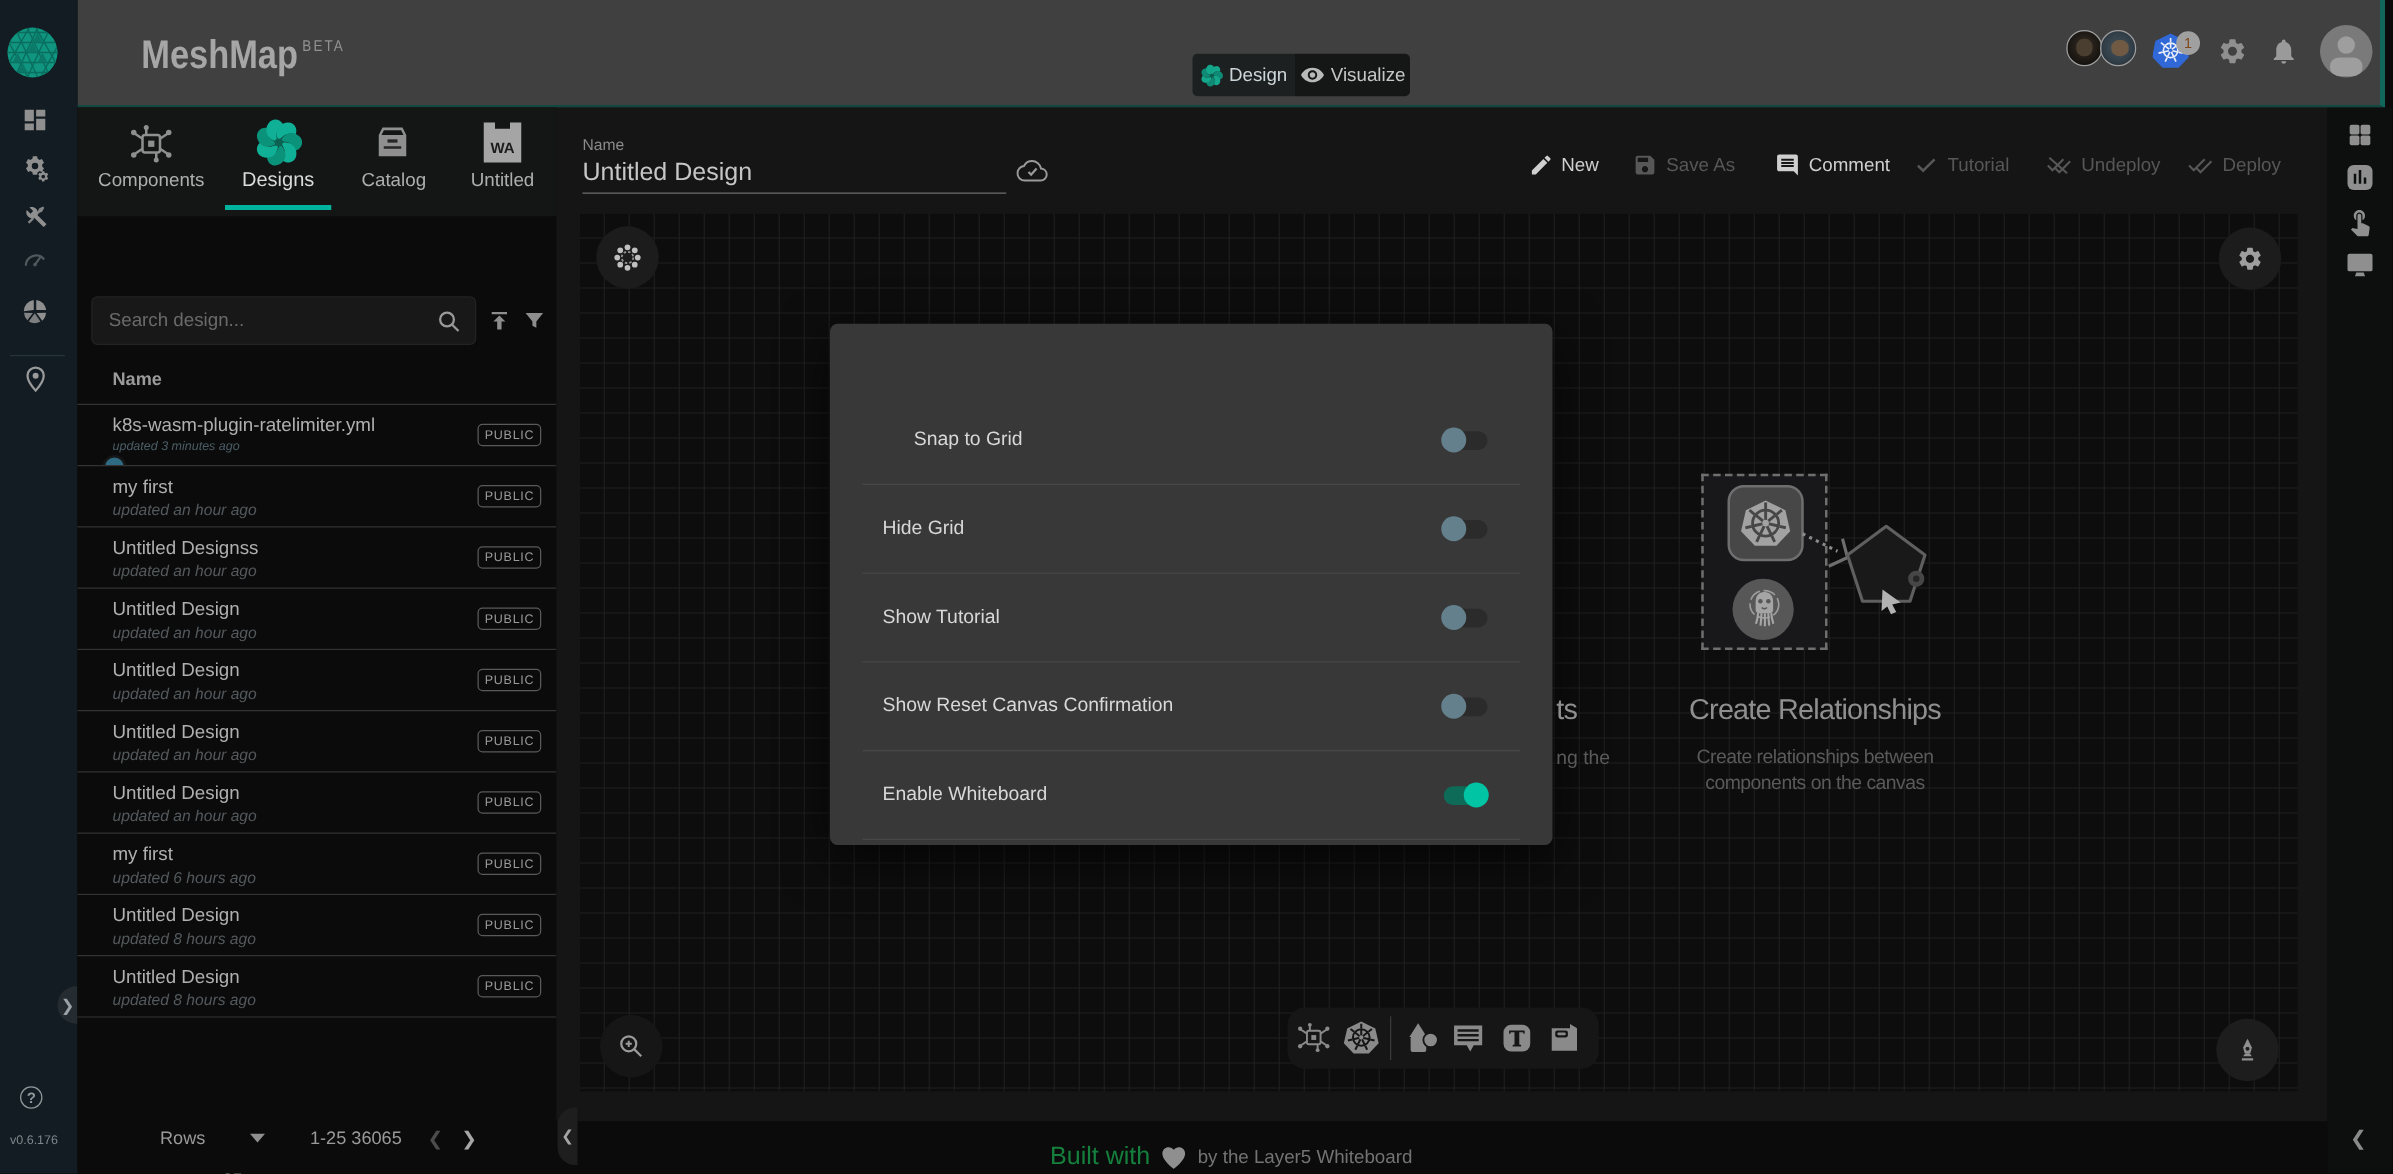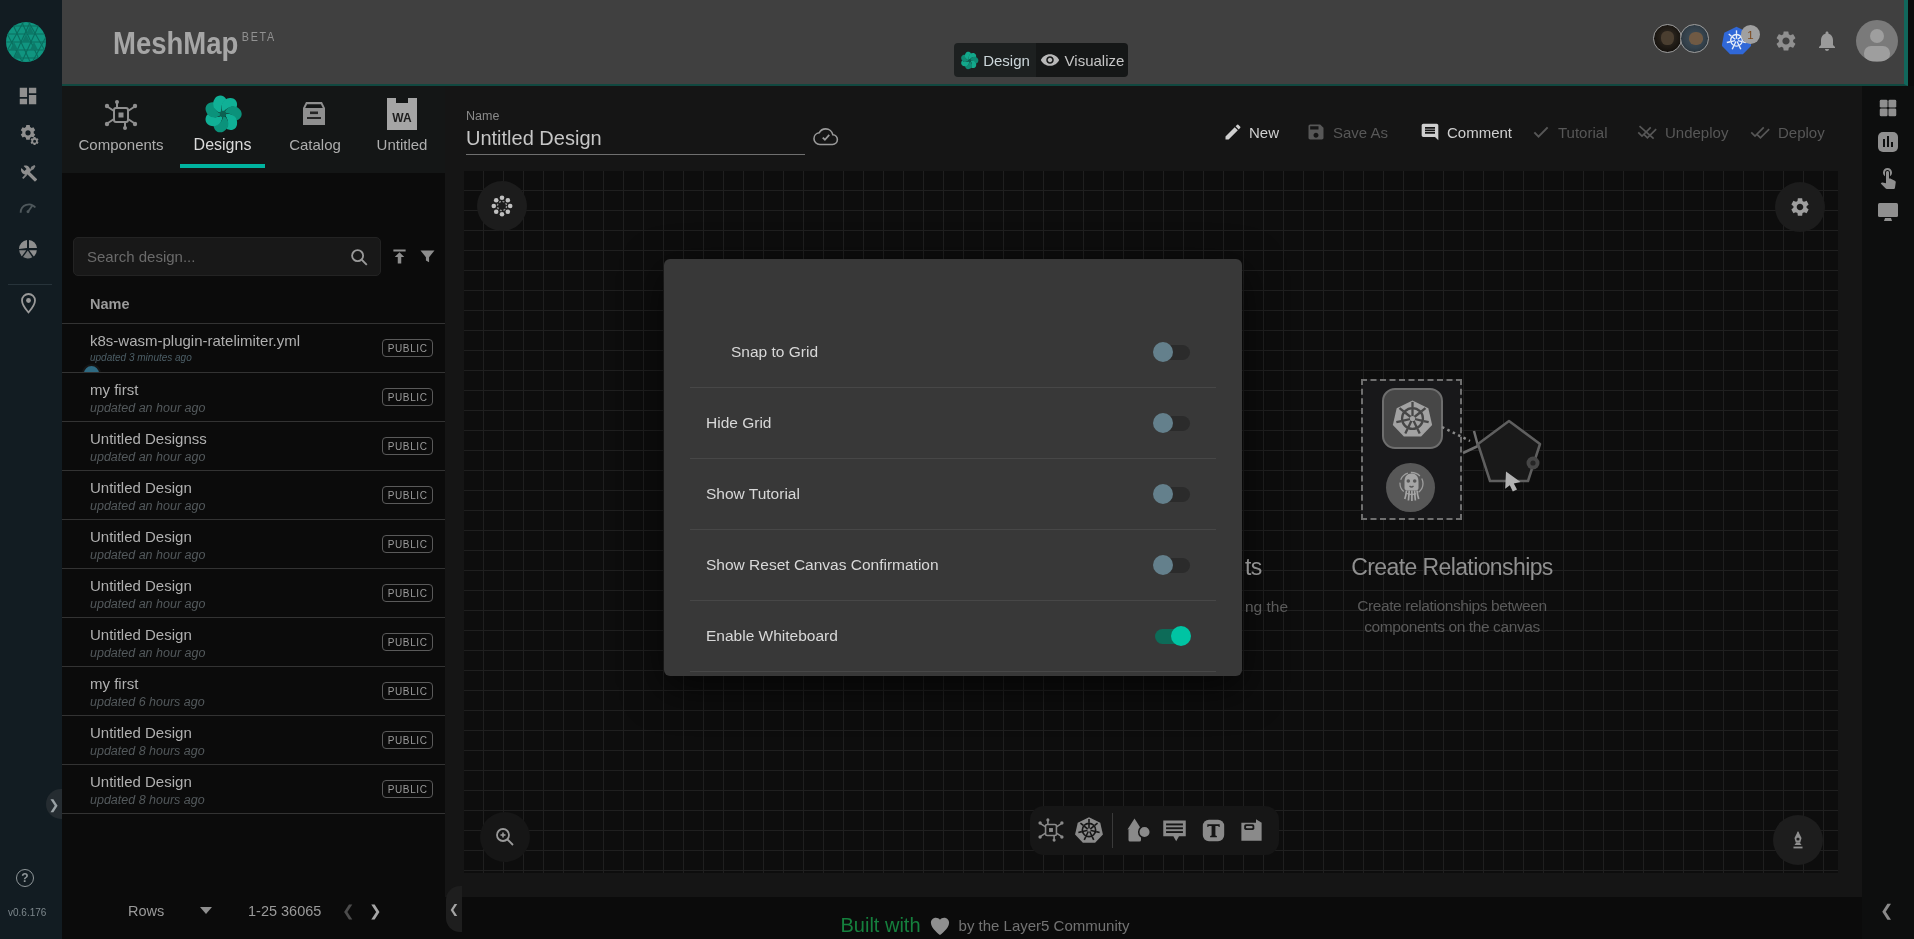--- a/index.html
+++ b/index.html
@@ -499,21 +499,21 @@
         <path fill="#8f8f8f" d="M9 17h6l1 3H8z"></path>
       </svg>
   <div class="abs" style="left:18px; top:815px; font-size:16px; color:#8a8a8a;">❮</div>
 </div>
 
 <div class="abs" style="left:435px; top:914px; width:1100px; display:flex; align-items:center; justify-content:center; gap:8px;">
   <span style="font-size:20px; color:#15803d;">Built with</span>
   <svg width="22" height="20" viewBox="0 0 24 22">
         <path fill="#8f8f8f" d="M12 21S2 14 2 7.5C2 4.4 4.4 2 7.5 2c1.7 0 3.4.8 4.5 2.1C13.1 2.8 14.8 2 16.5 2 19.6 2 22 4.4 22 7.5 22 14 12 21 12 21z"></path>
       </svg>
-  <span style="font-size:15px; color:#737373;">by the Layer5 Community</span>
+  <span style="font-size:15px; color:#737373;">by the Layer5 Whiteboard</span>
 </div>
 
 <div class="abs" id="modal" style="left:664px; top:259px; width:578px; height:417px; border-radius:6px; box-shadow:0 12px 40px rgba(0,0,0,0.65); background:#383838; overflow:hidden;">
   <div class="abs" style="left:42px; top:84px; font-size:15.5px; color:#d8d8d8;margin-left:25px;">Snap to Grid</div>
   <div class="abs" style="left:491px; top:85.5px; width:35px; height:15px; border-radius:8px; background:#2b2b2b;"></div>
   <div class="abs" style="left:489px; top:83px; width:20px; height:20px; border-radius:50%; background:#64808c;"></div>
   <div class="abs" style="left:26px; top:128px; width:526px; height:1px; background:#474747;"></div>
   <div class="abs" style="left:42px; top:155px; font-size:15.5px; color:#d8d8d8;">Hide Grid</div>
   <div class="abs" style="left:491px; top:156.5px; width:35px; height:15px; border-radius:8px; background:#2b2b2b;"></div>
   <div class="abs" style="left:489px; top:154px; width:20px; height:20px; border-radius:50%; background:#64808c;"></div>

